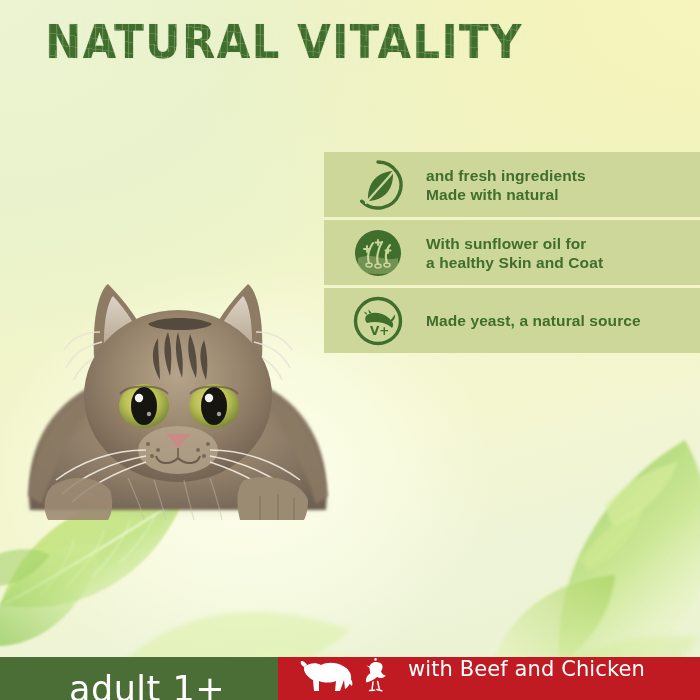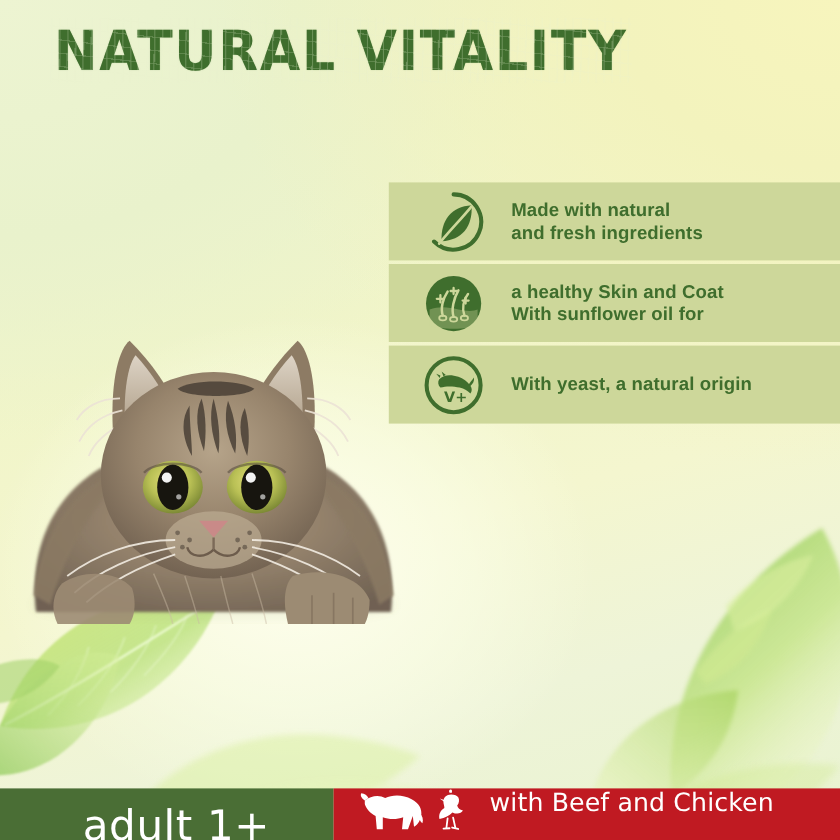--- a/index.html
+++ b/index.html
@@ -349,22 +349,22 @@
 
   <div class="features">
 
     <div class="feature-row">
       <svg class="ficon" viewBox="0 0 52 52">
         <path d="M26 3 A23 23 0 1 1 9.7 42.3" fill="none" stroke="#3f6e2d" stroke-width="3.4" stroke-linecap="round"></path>
         <path d="M41 12 C42 30 33 41 16 42 C15 25 24 13 41 12 Z" fill="#3f6e2d"></path>
         <path d="M14 44 C22 34 32 24 41 13" stroke="#cdd79a" stroke-width="2.2" fill="none" stroke-linecap="round"></path>
       </svg>
       <div class="ftext">
+        <span>and fresh ingredients</span>
         <span>Made with natural</span>
-        <span>and fresh ingredients</span>
       </div>
     </div>
 
 
     <div class="feature-row">
       <svg class="ficon" viewBox="0 0 52 52">
         <circle cx="26" cy="26" r="23" fill="#3f6e2d"></circle>
         <path d="M6 31 C14 28 22 29 30 31 C37 32.6 43 32.4 46 31 L46 44 C40 48 12 48 6 44 Z" fill="#cdd79a" opacity=".35"></path>
         <g stroke="#cdd79a" stroke-width="2.1" fill="none" stroke-linecap="round">
           <path d="M17 36 C15 30 17 22 21 16"></path>
@@ -374,38 +374,38 @@
         <g stroke="#cdd79a" stroke-width="1.9" stroke-linecap="round">
           <path d="M15 19 L15 25 M12 22 L18 22"></path>
           <path d="M26 13 L26 18 M23.5 15.5 L28.5 15.5"></path>
           <path d="M36 21 L36 26 M33.5 23.5 L38.5 23.5"></path>
         </g>
         <ellipse cx="17" cy="38" rx="3" ry="2" fill="none" stroke="#cdd79a" stroke-width="1.5"></ellipse>
         <ellipse cx="26" cy="39" rx="3" ry="2" fill="none" stroke="#cdd79a" stroke-width="1.5"></ellipse>
         <ellipse cx="35" cy="38" rx="3" ry="2" fill="none" stroke="#cdd79a" stroke-width="1.5"></ellipse>
       </svg>
       <div class="ftext">
+        <span>With sunflower oil for</span>
         <span>a healthy Skin and Coat</span>
-        <span>With sunflower oil for</span>
       </div>
     </div>
 
     <div class="feature-row">
       <svg class="ficon" viewBox="0 0 52 52">
         <circle cx="26" cy="26" r="22.5" fill="none" stroke="#3f6e2d" stroke-width="3.4"></circle>
         <g fill="#3f6e2d">
           <path d="M14 21 C18 17 24 17 30 19 C34 20.5 37.5 23 40 26.5 C41.5 28.5 41.5 31 40 33 C38 31 35 29 31 28 C26 26.8 20 26.5 15 28 C13 26 12.6 23 14 21 Z"></path>
           <path d="M14.5 20 L11.5 16.5 L15 18 Z"></path>
           <path d="M17.5 18.5 L16 14.5 L19.5 17.5 Z"></path>
           <path d="M39.5 27 C42 25 43.5 22.5 43 19.5 C41 22 39.5 24 38.5 25.5 Z"></path>
         </g>
         <text x="18" y="40" font-family="DejaVu Sans, sans-serif" font-size="12" font-weight="700" fill="#3f6e2d">V+</text>
       </svg>
       <div class="ftext">
-        <span>With yeast, a natural origin</span>
+        <span>Made yeast, a natural source</span>
       </div>
     </div>
 
   </div>
 
   <div class="bottom-bar">
     <div class="bar-green">
       <span class="adult-label">adult 1+</span>
     </div>
     <div class="bar-red">

